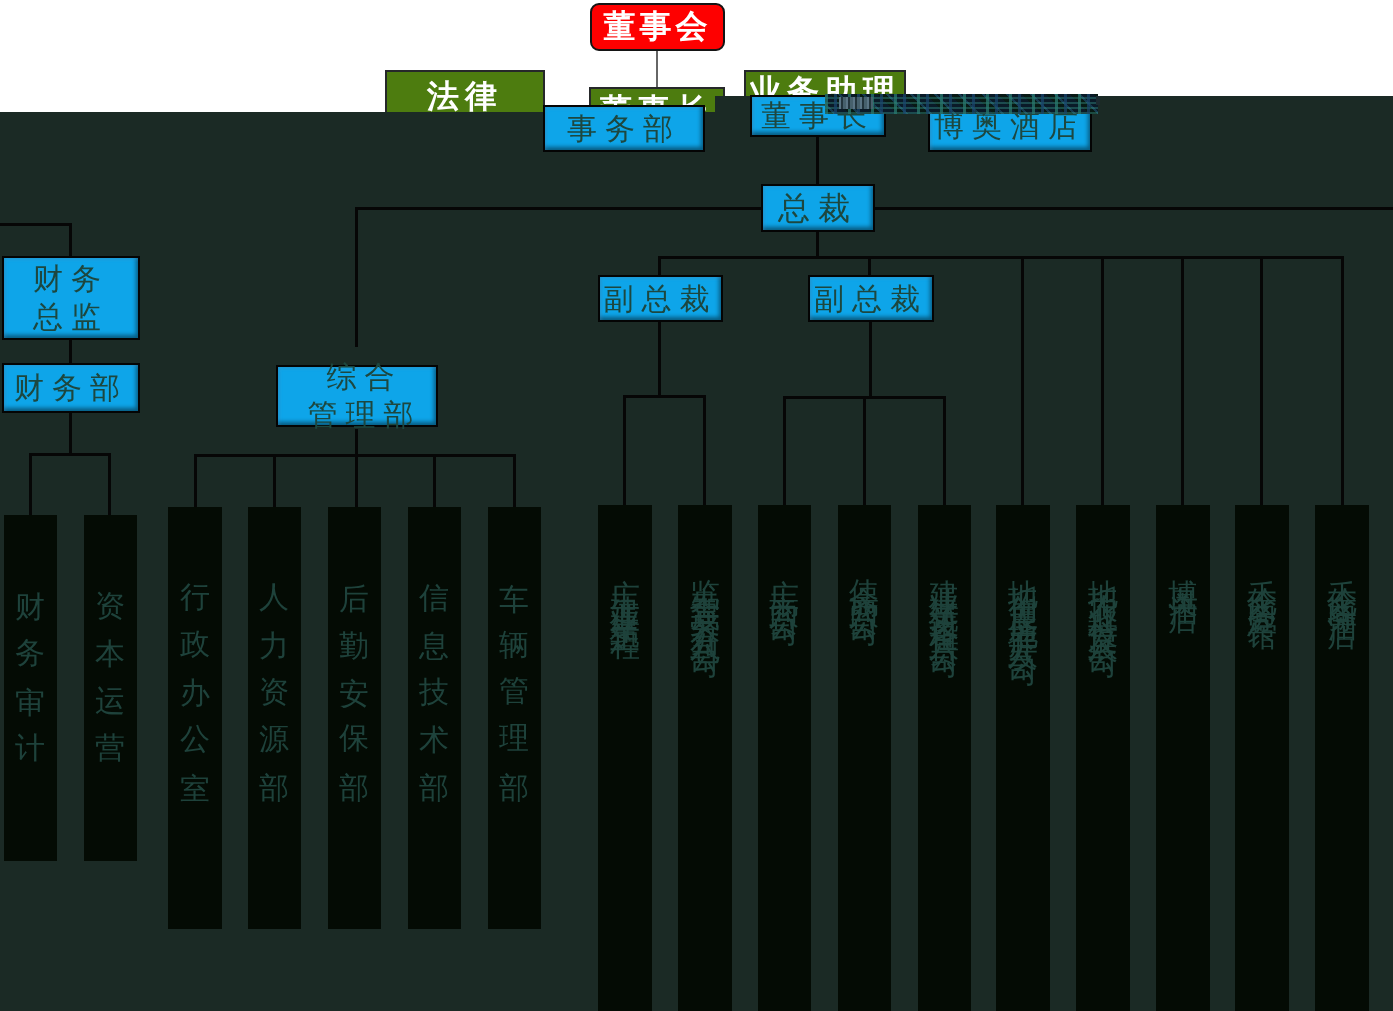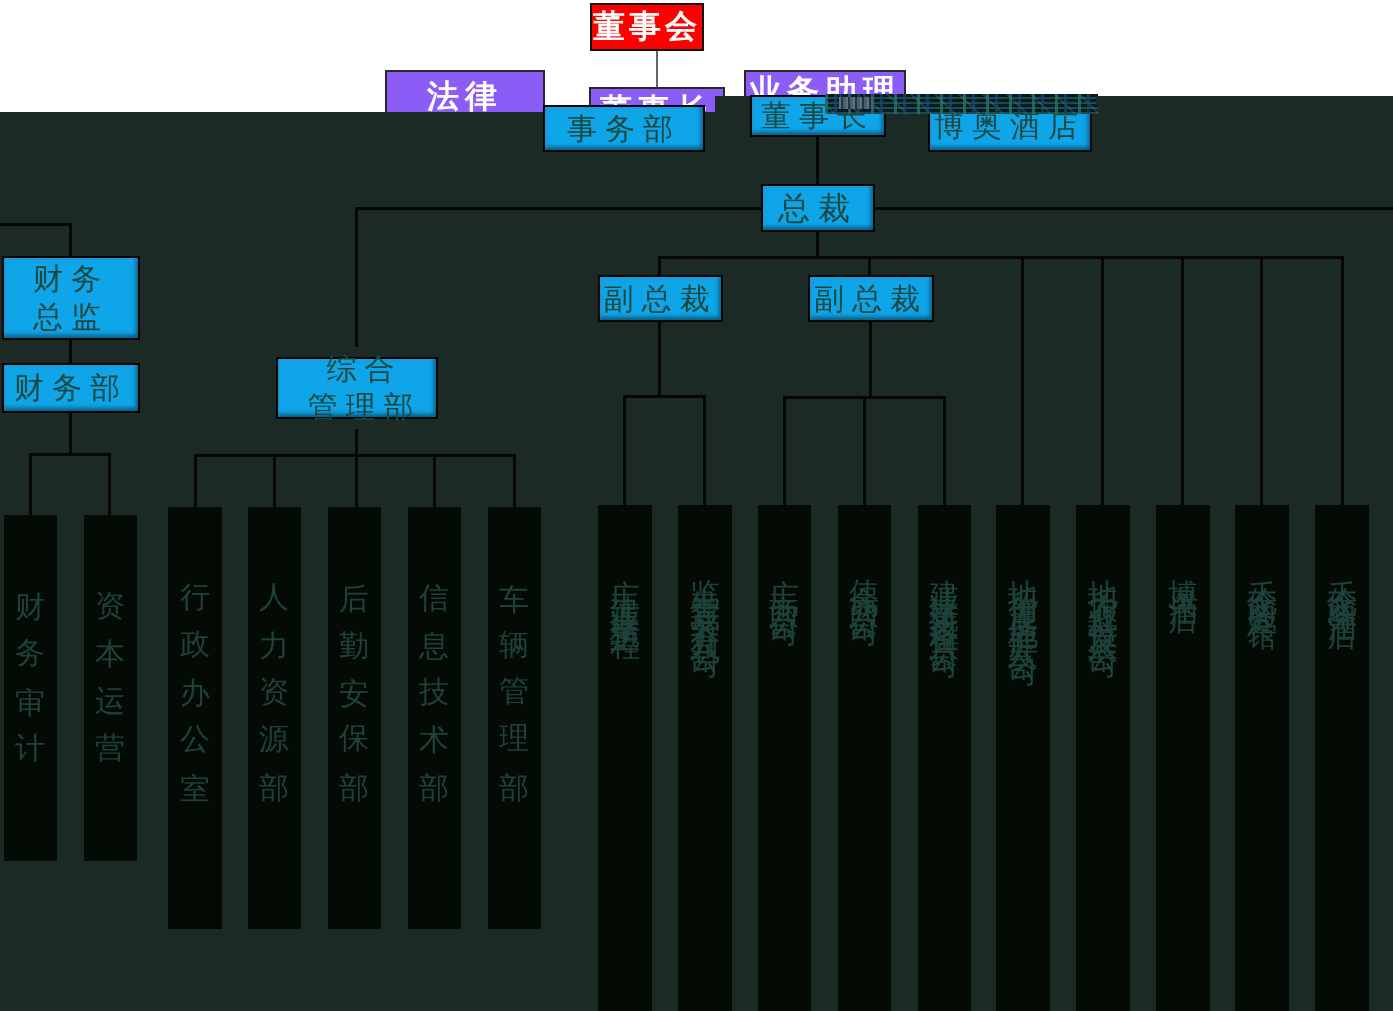--- a/index.html
+++ b/index.html
@@ -10,21 +10,21 @@
   
   .hl,.vl{position:absolute;background:#060606;z-index:3;}
   .hl{height:3px;} .vl{width:3px;}
   .grayline{position:absolute;background:#666;z-index:1;}
   
   .nbox{position:absolute;background:#0ea5e9;border:2px solid #040404;color:#1d473f;
         display:flex;align-items:center;justify-content:center;text-align:center;
         font-size:30px;letter-spacing:8px;line-height:38px;white-space:pre-line;z-index:4;
         box-shadow:inset 2px 2px 3px rgba(80,140,190,.28), inset -2px -3px 4px rgba(0,0,0,.45);
         box-sizing:border-box;}
-  .lbox{position:absolute;background:#8b5cf6;border:2px solid #26282a;color:#ffffff;
+  .lbox{position:absolute;background:#4d7c0f;border:2px solid #26282a;color:#ffffff;
         font-weight:bold;font-size:32px;letter-spacing:6px;display:flex;
         justify-content:center;align-items:center;z-index:1;box-sizing:border-box;}
   .rbox{position:absolute;background:#fe0000;border:2px solid #141414;color:#ffffff;
         font-weight:bold;font-size:32px;letter-spacing:4px;display:flex;
         justify-content:center;align-items:center;z-index:1;box-sizing:border-box;}
   
   .vcol{position:absolute;background:#040b04;color:#1e423b;z-index:4;overflow:hidden;
         writing-mode:vertical-rl;text-orientation:upright;font-size:30px;line-height:54px;
         box-sizing:border-box;}
   .vcol.dept{letter-spacing:47px;padding-top:52px;}
@@ -48,21 +48,21 @@
   <div class="lbox" style="left:385px;top:70px;width:160px;height:64px;align-items:flex-start;padding-top:3px;">
     <span>法律</span>
   </div>
   <div class="lbox" style="left:589px;top:87px;width:136px;height:48px;">
     <span>董事长</span>
   </div>
   <div class="lbox" style="left:744px;top:70px;width:162px;height:44px;">
     <span>业务助理</span>
   </div>
 
-  <div class="rbox" style="left:590px;top:3px;width:114px;height:48px;">
+  <div class="rbox" style="left:590px;top:3px;width:135px;height:48px;border-radius:9px;">
     <span>董事会</span>
   </div>
   <div class="grayline" style="left:656px;top:51px;width:2px;height:36px;"></div>
 
   <div class="darkrect" style="left:0;top:112px;width:1393px;height:899px;"></div>
   <div class="darkrect" style="left:715px;top:96px;width:678px;height:16px;"></div>
 
   <div class="hl" style="left:0;top:223px;width:72px;"></div>
   <div class="vl" style="left:69px;top:223px;height:33px;"></div>
   <div class="vl" style="left:69px;top:340px;height:23px;"></div>
@@ -121,21 +121,21 @@
   <div class="nbox" style="left:808px;top:275px;width:126px;height:47px;">
     <span>副总裁</span>
   </div>
   <div class="nbox" style="left:2px;top:256px;width:138px;height:84px;">
     <span>财务
 总监</span>
   </div>
   <div class="nbox" style="left:2px;top:363px;width:138px;height:50px;">
     <span>财务部</span>
   </div>
-  <div class="nbox" style="left:276px;top:357px;width:162px;height:62px;padding-left:15px;">
+  <div class="nbox" style="left:276px;top:365px;width:162px;height:62px;padding-left:15px;">
     <span>综合
 管理部</span>
   </div>
 
   <div class="vcol dept" style="left:4px;top:515px;width:53px;height:346px;">财务审计</div>
   <div class="vcol dept" style="left:84px;top:515px;width:53px;height:346px;">资本运营</div>
   <div class="vcol dept" style="left:168px;top:507px;width:54px;height:422px;">行政办公室</div>
   <div class="vcol dept" style="left:248px;top:507px;width:53px;height:422px;">人力资源部</div>
   <div class="vcol dept" style="left:328px;top:507px;width:53px;height:422px;">后勤安保部</div>
   <div class="vcol dept" style="left:408px;top:507px;width:53px;height:422px;">信息技术部</div>

